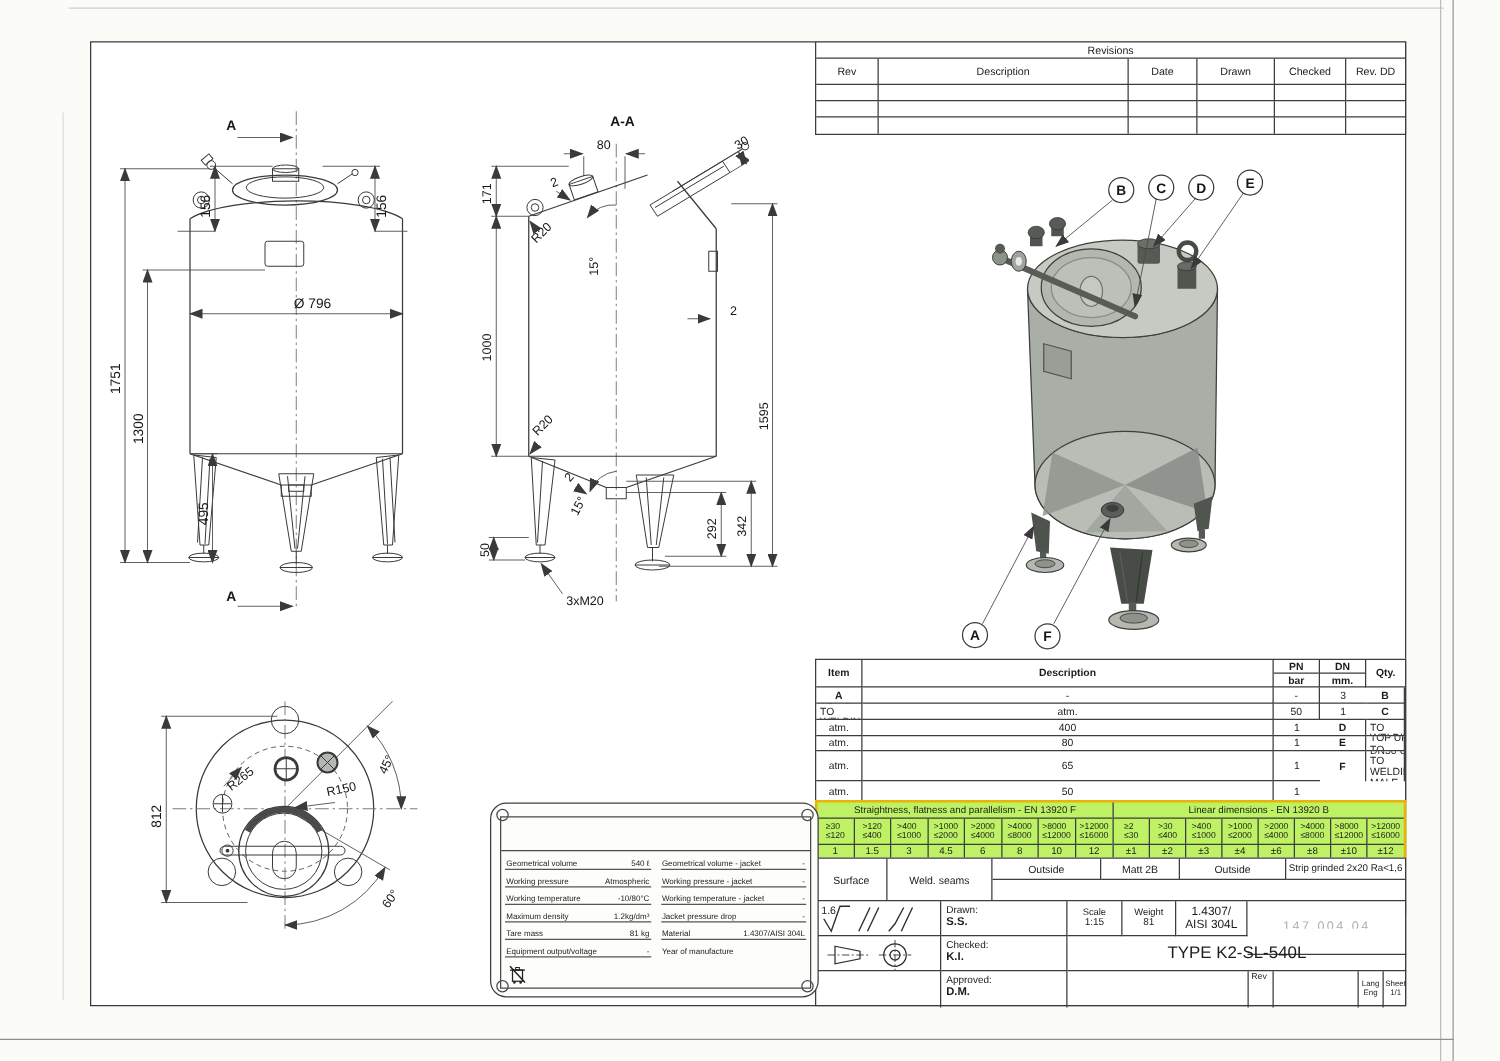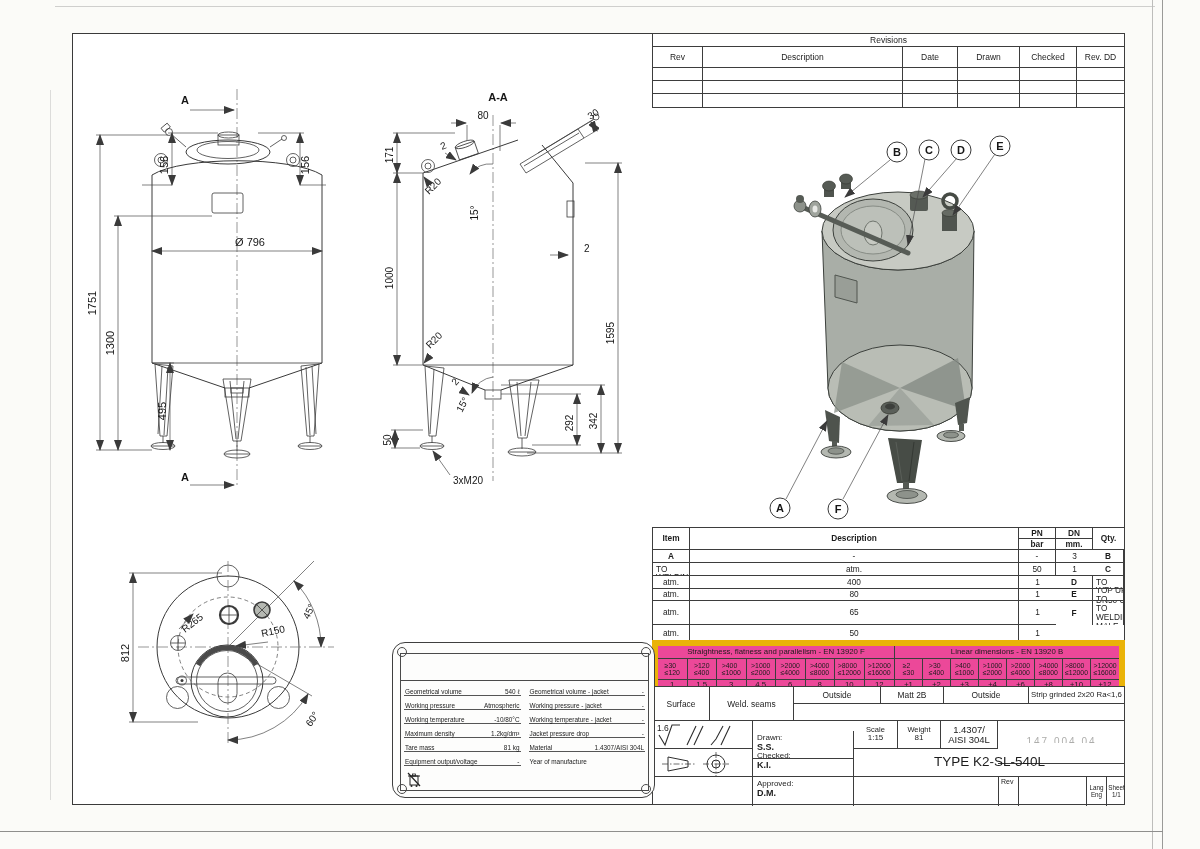--- a/index.html
+++ b/index.html
@@ -15,21 +15,21 @@
   .bb{border-bottom:1px solid #3d3d3d}
   .bold{font-weight:bold}
   .left{justify-content:flex-start;padding-left:3px;text-align:left}
   .pre{white-space:pre-line}
   
   .tbl{border:1px solid #3d3d3d;background:#fff;display:grid}
   .rev{left:652px;top:33px;width:473px;grid-template-columns:50px 200px 55px 62px 57px 1fr;
        grid-template-rows:13px 21px 13px 13px 13px;font-size:8.5px}
   .items{left:652px;top:527px;width:473px;grid-template-columns:37px 329px 37px 37px 1fr;
        grid-template-rows:22px 13px 13px 13px 12px 24px 16px;font-size:8.3px}
-  .tolwrap{left:652px;top:640px;width:473px;border:6px solid #eab308;background:#ec4899;display:flex;font-size:6.9px}
+  .tolwrap{left:652px;top:640px;width:473px;border:2px solid #eab308;background:#bef264;display:flex;font-size:6.9px}
   .tolhalf{display:grid;grid-template-columns:repeat(8,1fr);grid-template-rows:13px 21px 11px}
   .surf{left:652px;top:686px;width:473px;grid-template-columns:57px 84px 87px 63px 85px 1fr;
        grid-template-rows:17px 17px;font-size:8.4px}
   .tb{left:652px;top:720px;width:473px;height:85px;border:1px solid #3d3d3d;background:#fff}
   .tb .cell{position:absolute;box-sizing:border-box}
   .lab{font-size:8px;color:#222}
   .val{font-weight:bold;font-size:9px}
   
   .plate{left:392px;top:642px;width:263px;height:156px;border:1.5px solid #3f3f3f;border-radius:13px;background:#fdfdfc}
   .plate-inner{position:absolute;left:7px;top:10px;width:247px;height:136px;border:1px solid #4a4a4a}
@@ -504,21 +504,21 @@
 <div class="abs tb">
 
   <div class="cell br bb" style="left:0;top:0;width:100px;height:28px">
     <svg width="98" height="26" viewBox="0 0 98 26">
       <text x="4" y="10" font-size="8.5" fill="#1c1c1c">1.6</text>
       <path d="M6 14 L12 24 L19 4 L27 4" stroke="#2e2e2e" stroke-width="1.1" fill="none"></path>
       <path d="M34 24 L43 5 M41 24 L50 5" stroke="#2e2e2e" stroke-width="1.1" fill="none"></path>
       <path d="M58 24 L63 18 L70 5 M68 24 L77 5" stroke="#2e2e2e" stroke-width="1.1" fill="none"></path>
     </svg>
   </div>
-  <div class="cell br bb" style="left:100px;top:10px;width:101px;height:28px;padding:2px 4px">
+  <div class="cell br bb" style="left:100px;top:0;width:101px;height:28px;padding:2px 4px">
     <div class="lab">Drawn:</div>
     <div class="val">S.S.</div>
   </div>
   <div class="cell br bb c" style="left:201px;top:0;width:44px;height:28px;flex-direction:column">
     <div style="font-size:7.5px">Scale</div>
     <div style="font-size:8px">1:15</div>
   </div>
   <div class="cell br bb c" style="left:245px;top:0;width:43px;height:28px;flex-direction:column">
     <div style="font-size:7.5px">Weight</div>
     <div style="font-size:8px">81</div>

